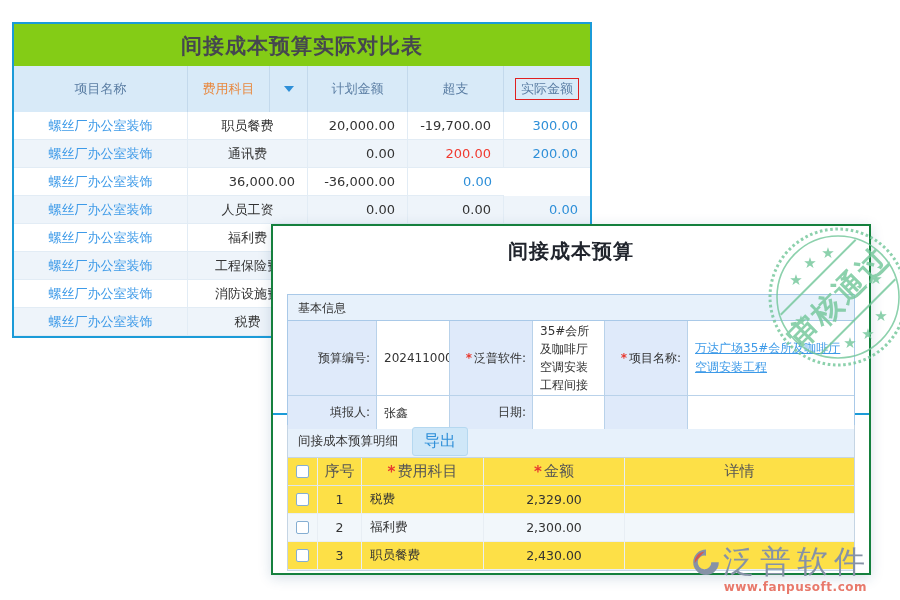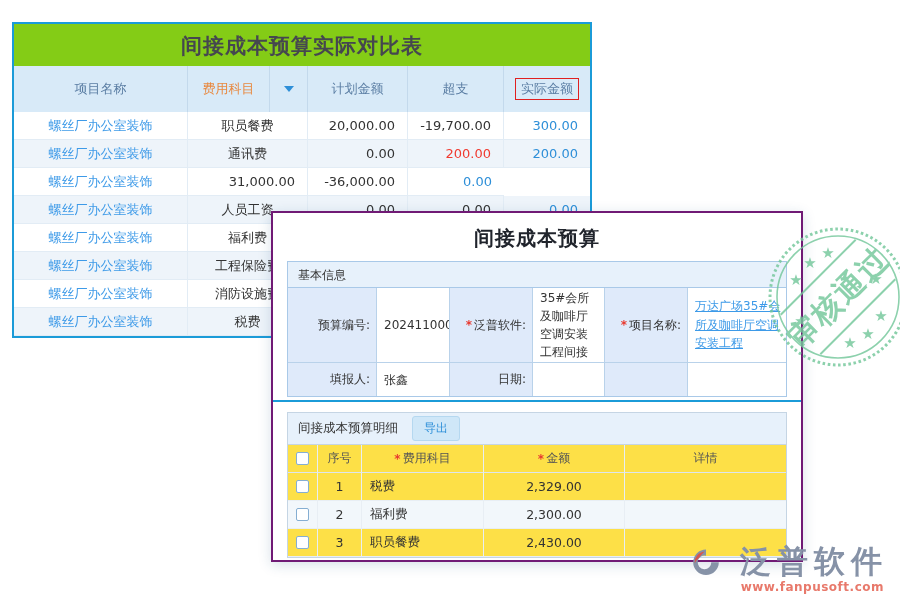--- a/index.html
+++ b/index.html
@@ -26,70 +26,70 @@
   .cmp-row.alt { background:#eef4fa; }
   .cmp-row .cd { display:flex; align-items:center; justify-content:center;
     border-right:1px solid #e2ecf5; border-bottom:1px solid #e2ecf5; overflow:hidden; }
   .cmp-row .cd:last-child { border-right:none; }
   .cmp-row .c-num { justify-content:flex-end; padding-right:12px; }
   .cmp-row .c-project { color:#3d9ae8; }
   .red  { color:#f03a30; }
   .blue { color:#2e8fd8; }
 
   
-  .bw { position:absolute; left:271px; top:211px; width:532px; height:351px;
-    border:2px solid #701a75; background:#fff; z-index:5;
+  .bw { position:absolute; left:271px; top:224px; width:600px; height:351px;
+    border:2px solid #15803d; background:#fff; z-index:5;
     box-shadow:0 3px 12px rgba(30,80,120,.18); }
   .bw-upper { height:189px; border-bottom:2px solid #1b9bd8; padding:0 14px; }
   .bw-title { height:46px; line-height:50px; text-align:center;
     font-size:20px; font-weight:bold; color:#20242c; letter-spacing:1px; }
-  .info-box { margin-top:2px; border:1px solid #a9c9e8; height:136px; background:#fff; }
+  .info-box { margin-top:22px; border:1px solid #a9c9e8; height:136px; background:#fff; }
   .info-bar { height:26px; line-height:26px; background:#e7f1fb;
     border-bottom:1px solid #a9c9e8; font-size:12px; color:#333; padding-left:10px; }
   .info-grid { display:grid; grid-template-columns:89px 73px 83px 72px 83px 1fr;
     grid-template-rows:75px 33px; }
   .info-grid > div { border-right:1px solid #b9d2ea; border-bottom:1px solid #b9d2ea;
     font-size:12px; color:#333; display:flex; align-items:center; overflow:hidden; }
   .info-grid > div:nth-child(6n) { border-right:none; }
   .info-grid > div:nth-child(n+7) { border-bottom:none; }
   .lbl { background:#dfeafa; justify-content:flex-end; text-align:right;
     padding-right:6px; padding-left:3px; }
   .val { background:#fff; padding-left:7px; padding-right:5px; line-height:1.5; }
   .req { color:#e83a30; margin-right:2px; font-weight:bold; }
   .plink { color:#3d9ae8; text-decoration:underline; cursor:pointer; line-height:1.55; }
   .bw-lower { padding:10px 14px 0 14px; }
   .detail-box { border:1px solid #c5d5e4; height:146px; background:#fde047; }
   .detail-bar { height:32px; background:#e7f1fb; border-bottom:1px solid #c5d5e4;
     display:flex; align-items:center; padding-left:10px; font-size:12.5px; color:#333; }
   .export-btn { margin-left:14px; background:#cfe7f8; color:#2e8fd8;
-    border:1px solid #b5d8f0; border-radius:3px; padding:3px 11px; font-size:12px;
+    border:1px solid #b5d8f0; border-radius:3px; padding:3px 11px; font-size:16px;
     font-family:inherit; cursor:pointer; }
   .detail-header, .detail-row { display:grid;
     grid-template-columns:30px 44px 122px 141px 1fr; height:28px; }
   .detail-header > div { display:flex; align-items:center; justify-content:center;
-    font-size:12px; color:#555; border-right:1px solid #e8eef4;
+    font-size:15px; color:#555; border-right:1px solid #e8eef4;
     border-bottom:1px solid #dde6ee; }
   .detail-header > div:last-child, .detail-row > .dd:last-child { border-right:none; }
   .detail-row > .dd { display:flex; align-items:center; justify-content:center;
     font-size:12.5px; color:#333; border-right:1px solid #e8eef4;
     border-bottom:1px solid #e8eef4; }
   .detail-row.alt { background:#f2f7fb; }
   .dd.d-subject { justify-content:flex-start; padding-left:8px; }
   .cb { width:13px; height:13px; border:1px solid #85aed2; border-radius:2px;
     background:#fff; display:inline-block; cursor:pointer; }
 
   
   .stamp { position:absolute; left:763px; top:222px; z-index:9; opacity:.82;
     pointer-events:none; }
 
   
   .logo { position:absolute; left:690px; top:541px; z-index:20; }
   .logo-row { display:flex; align-items:center; }
-  .logo-text { font-size:31px; font-weight:bold; color:#8692a7;
-    letter-spacing:6px; margin-left:20px; white-space:nowrap; }
+  .logo-text { font-size:31px; font-weight:normal; color:#8692a7;
+    letter-spacing:6px; margin-left:3px; white-space:nowrap; }
   .logo-url { font-size:12px; font-weight:bold; color:#e8796b;
     letter-spacing:.5px; text-align:right; margin-top:-3px; padding-right:4px; }
 </style>
 </head>
 <body>
 
 <div class="cmp-window">
   <div class="cmp-title">间接成本预算实际对比表</div>
   <div class="cmp-header">
     <div>项目名称</div>
@@ -113,21 +113,21 @@
       </div>
       <div class="cmp-row alt">
         <div class="cd c-project">螺丝厂办公室装饰</div>
         <div class="cd">通讯费</div>
         <div class="cd c-num">0.00</div>
         <div class="cd c-num red">200.00</div>
         <div class="cd c-num blue">200.00</div>
       </div>
       <div class="cmp-row">
         <div class="cd c-project">螺丝厂办公室装饰</div>
-        <div class="cd c-num">31,000.00</div>
+        <div class="cd c-num">36,000.00</div>
         <div class="cd c-num">-36,000.00</div>
         <div class="cd c-num blue">0.00</div>
       </div>
       <div class="cmp-row alt">
         <div class="cd c-project">螺丝厂办公室装饰</div>
         <div class="cd">人员工资</div>
         <div class="cd c-num">0.00</div>
         <div class="cd c-num">0.00</div>
         <div class="cd c-num blue">0.00</div>
       </div>

